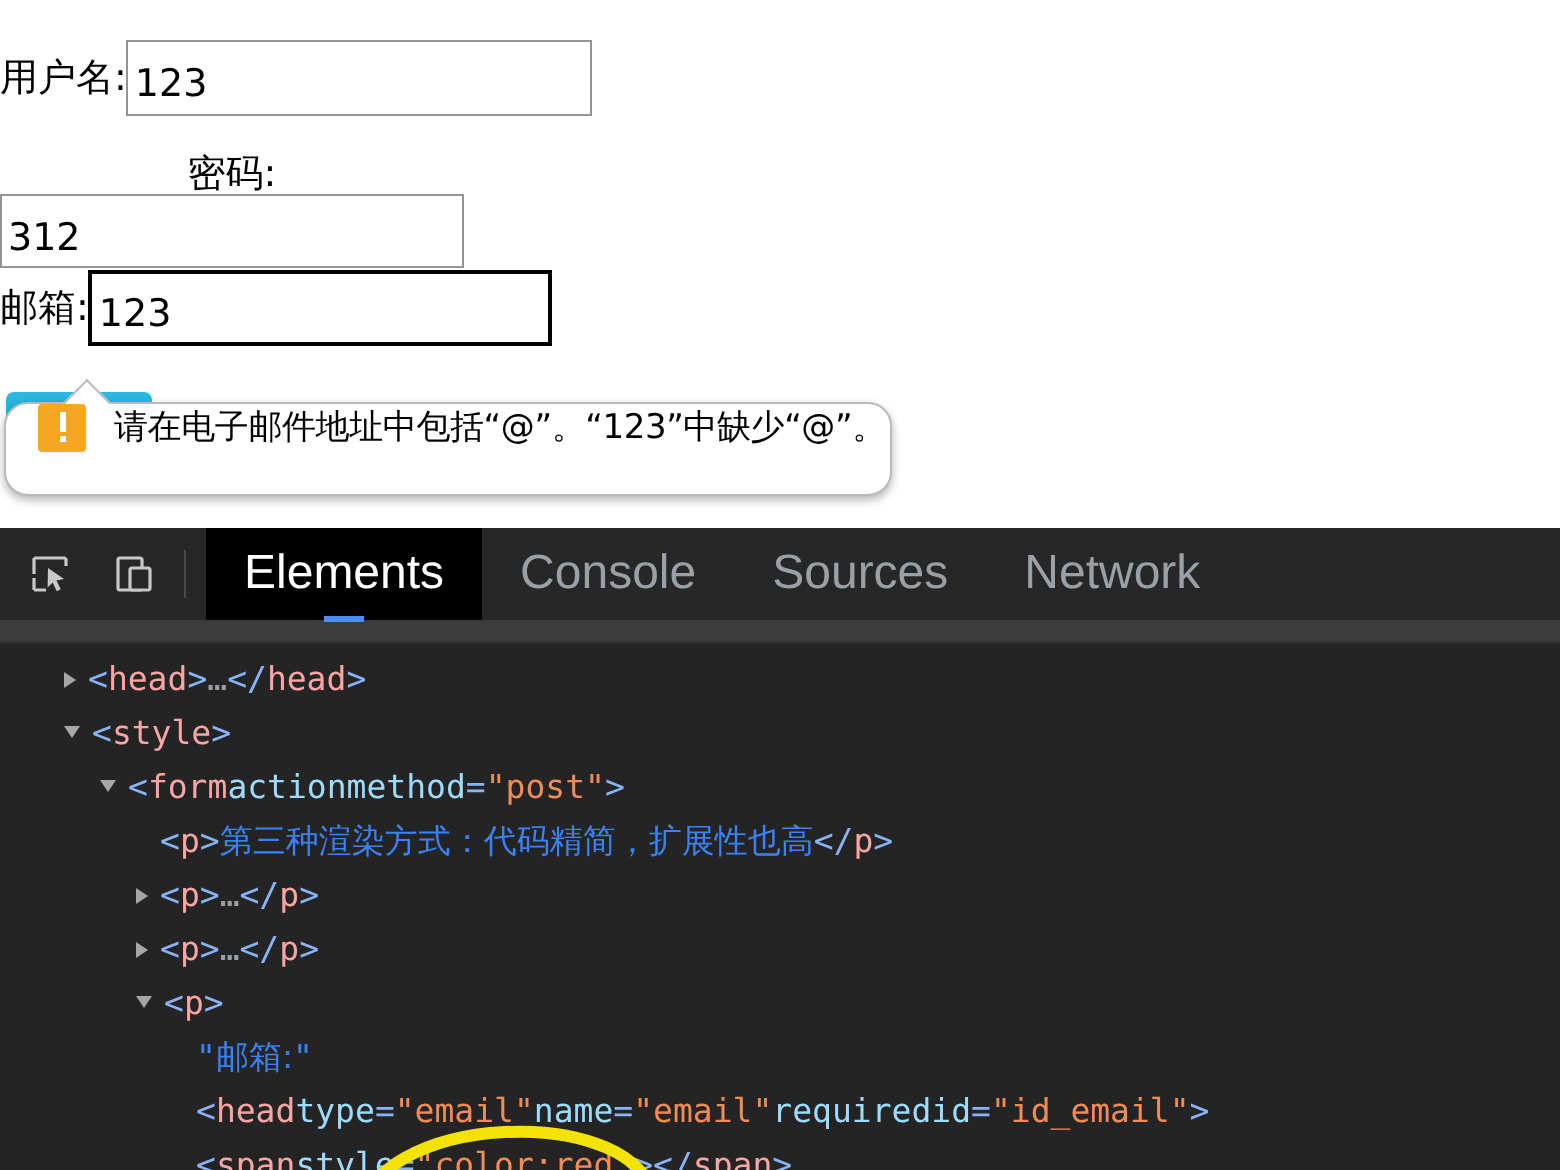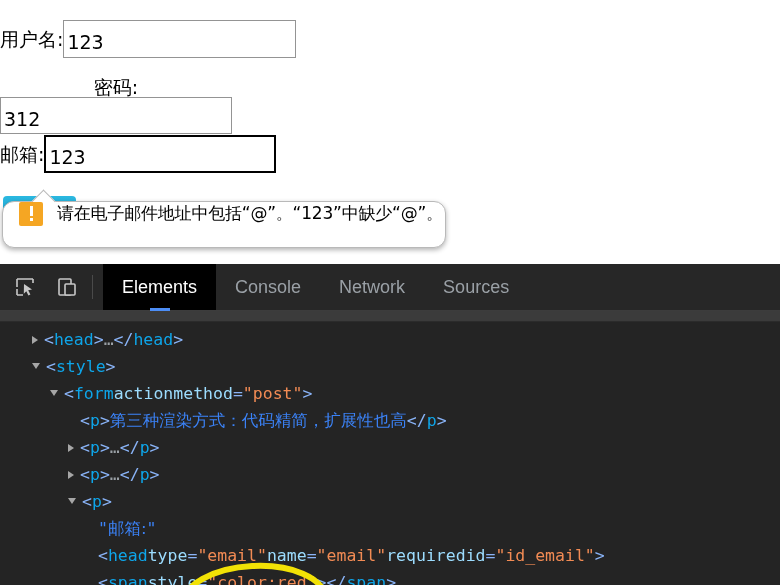--- a/index.html
+++ b/index.html
@@ -176,21 +176,21 @@
     width: 1px;
     height: 24px;
     background: #4a4a4a;
     margin: 0 10px 0 8px;
   }
   .dt-tab {
     height: 46px;
     display: flex;
     align-items: center;
     padding: 0 19px;
-    font-size: 18px;
+    font-size: 24px;
     color: #9aa0a6;
     font-family: "Liberation Sans", "DejaVu Sans", sans-serif;
     cursor: pointer;
     position: relative;
     white-space: nowrap;
   }
   .dt-tab.active {
     background: #000000;
     color: #ffffff;
   }
@@ -245,21 +245,21 @@
     border-top: 6px solid #a6a6a6;
     border-left: 4.5px solid transparent;
     border-right: 4.5px solid transparent;
     margin-bottom: 2px;
   }
   .twisty.none {
     border: none;
     width: 6px;
   }
   .tok-punct  { color: #8ab4f8; }
-  .tok-tag    { color: #0ea5e9; }
+  .tok-tag    { color: #fca5a5; }
   .tok-attr   { color: #9cdcfe; }
   .tok-val    { color: #f28b54; }
   .tok-text   { color: #3b82f6; }
   .tok-ellip  { color: #9aa0a6; }
   .cjk { font-family: "DejaVu Sans", "Liberation Sans", sans-serif; }
 
   #highlight-ellipse {
     position: absolute;
     pointer-events: none;
   }
@@ -311,22 +311,22 @@
       <svg width="22" height="22" viewBox="0 0 22 22" aria-hidden="true">
         <rect x="3" y="3" width="12" height="16" rx="1" fill="none" stroke="#c8c8c8" stroke-width="1.6"></rect>
         <rect x="9" y="8" width="10" height="11" rx="1" fill="#272727" stroke="#c8c8c8" stroke-width="1.6"></rect>
       </svg>
     </button>
 
     <div class="toolbar-sep"></div>
 
     <div class="dt-tab active">Elements</div>
     <div class="dt-tab">Console</div>
+    <div class="dt-tab">Sources</div>
     <div class="dt-tab">Network</div>
-    <div class="dt-tab">Sources</div>
   </div>
 
   <div id="dt-subbar"></div>
 
   <div id="dom-tree">
 
     <div class="dom-line" style="padding-left: 32px;">
         <span class="twisty closed"></span>
         <span class="tok-punct">&lt;</span>
         <span class="tok-tag">head</span>

